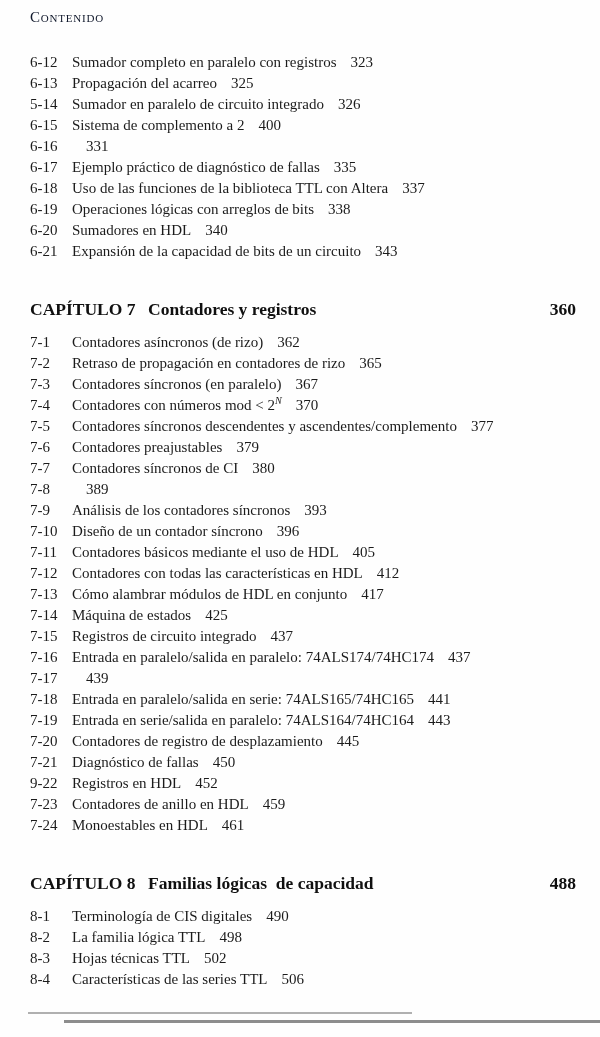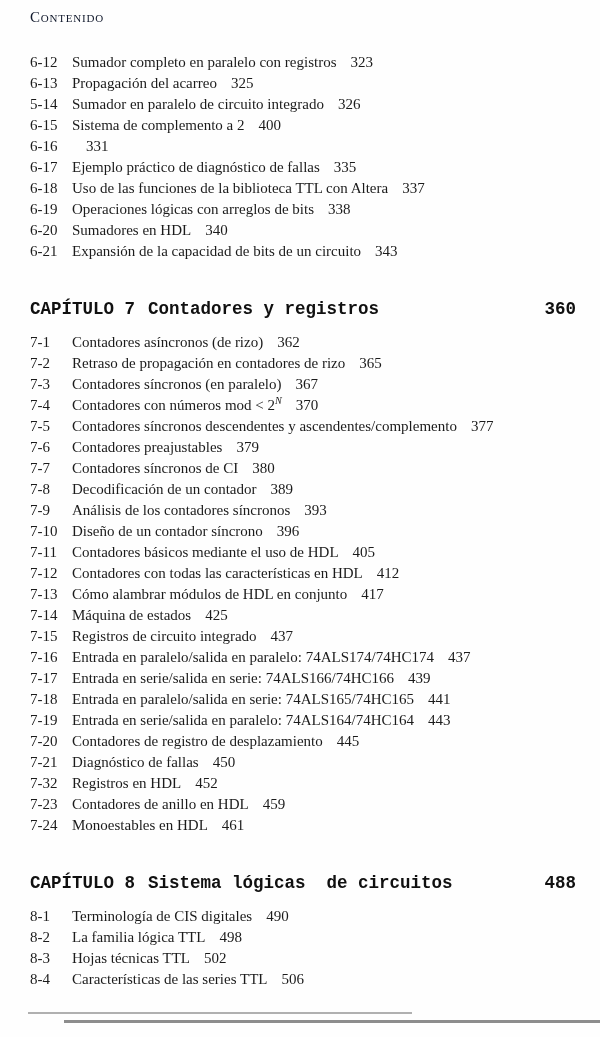--- a/index.html
+++ b/index.html
@@ -37,21 +37,21 @@
   }
   .entry .num {
     flex: 0 0 42px;
   }
   .entry .page-num {
     margin-left: 14px;
   }
   .chapter {
     display: flex;
     margin: 34px 0 14px 0;
-    font-family: Liberation Mono, monospace;
+    font-family: Liberation Serif, serif;
     font-weight: 700;
     font-size: 17.5px;
     line-height: 22px;
     color: #101010;
   }
   .ch-label {
     flex: 0 0 118px;
   }
   .ch-title {
     flex: 1 1 auto;
@@ -192,21 +192,20 @@
   </div>
 
   <div class="entry">
     <span class="num">7-7</span>
     <span class="title">Contadores síncronos de CI</span>
     <span class="page-num">380</span>
   </div>
 
   <div class="entry">
     <span class="num">7-8</span>
-    <span class="title">Decodificación de un contador</span>
     <span class="page-num">389</span>
   </div>
 
   <div class="entry">
     <span class="num">7-9</span>
     <span class="title">Análisis de los contadores síncronos</span>
     <span class="page-num">393</span>
   </div>
 
   <div class="entry">
@@ -246,21 +245,20 @@
   </div>
 
   <div class="entry">
     <span class="num">7-16</span>
     <span class="title">Entrada en paralelo/salida en paralelo: 74ALS174/74HC174</span>
     <span class="page-num">437</span>
   </div>
 
   <div class="entry">
     <span class="num">7-17</span>
-    <span class="title">Entrada en serie/salida en serie: 74ALS166/74HC166</span>
     <span class="page-num">439</span>
   </div>
 
   <div class="entry">
     <span class="num">7-18</span>
     <span class="title">Entrada en paralelo/salida en serie: 74ALS165/74HC165</span>
     <span class="page-num">441</span>
   </div>
 
   <div class="entry">
@@ -275,40 +273,40 @@
     <span class="page-num">445</span>
   </div>
 
   <div class="entry">
     <span class="num">7-21</span>
     <span class="title">Diagnóstico de fallas</span>
     <span class="page-num">450</span>
   </div>
 
   <div class="entry">
-    <span class="num">7-32</span>
+    <span class="num">9-22</span>
     <span class="title">Registros en HDL</span>
     <span class="page-num">452</span>
   </div>
 
   <div class="entry">
     <span class="num">7-23</span>
     <span class="title">Contadores de anillo en HDL</span>
     <span class="page-num">459</span>
   </div>
 
   <div class="entry">
     <span class="num">7-24</span>
     <span class="title">Monoestables en HDL</span>
     <span class="page-num">461</span>
   </div>
 
   <div class="chapter">
     <span class="ch-label">CAPÍTULO 8</span>
-    <span class="ch-title"><div>Sistema lógicas  de circuitos</div></span>
+    <span class="ch-title"><div>Familias lógicas  de capacidad</div></span>
     <span class="ch-page">488</span>
   </div>
 
   <div class="entry">
     <span class="num">8-1</span>
     <span class="title">Terminología de CIS digitales</span>
     <span class="page-num">490</span>
   </div>
 
   <div class="entry">

